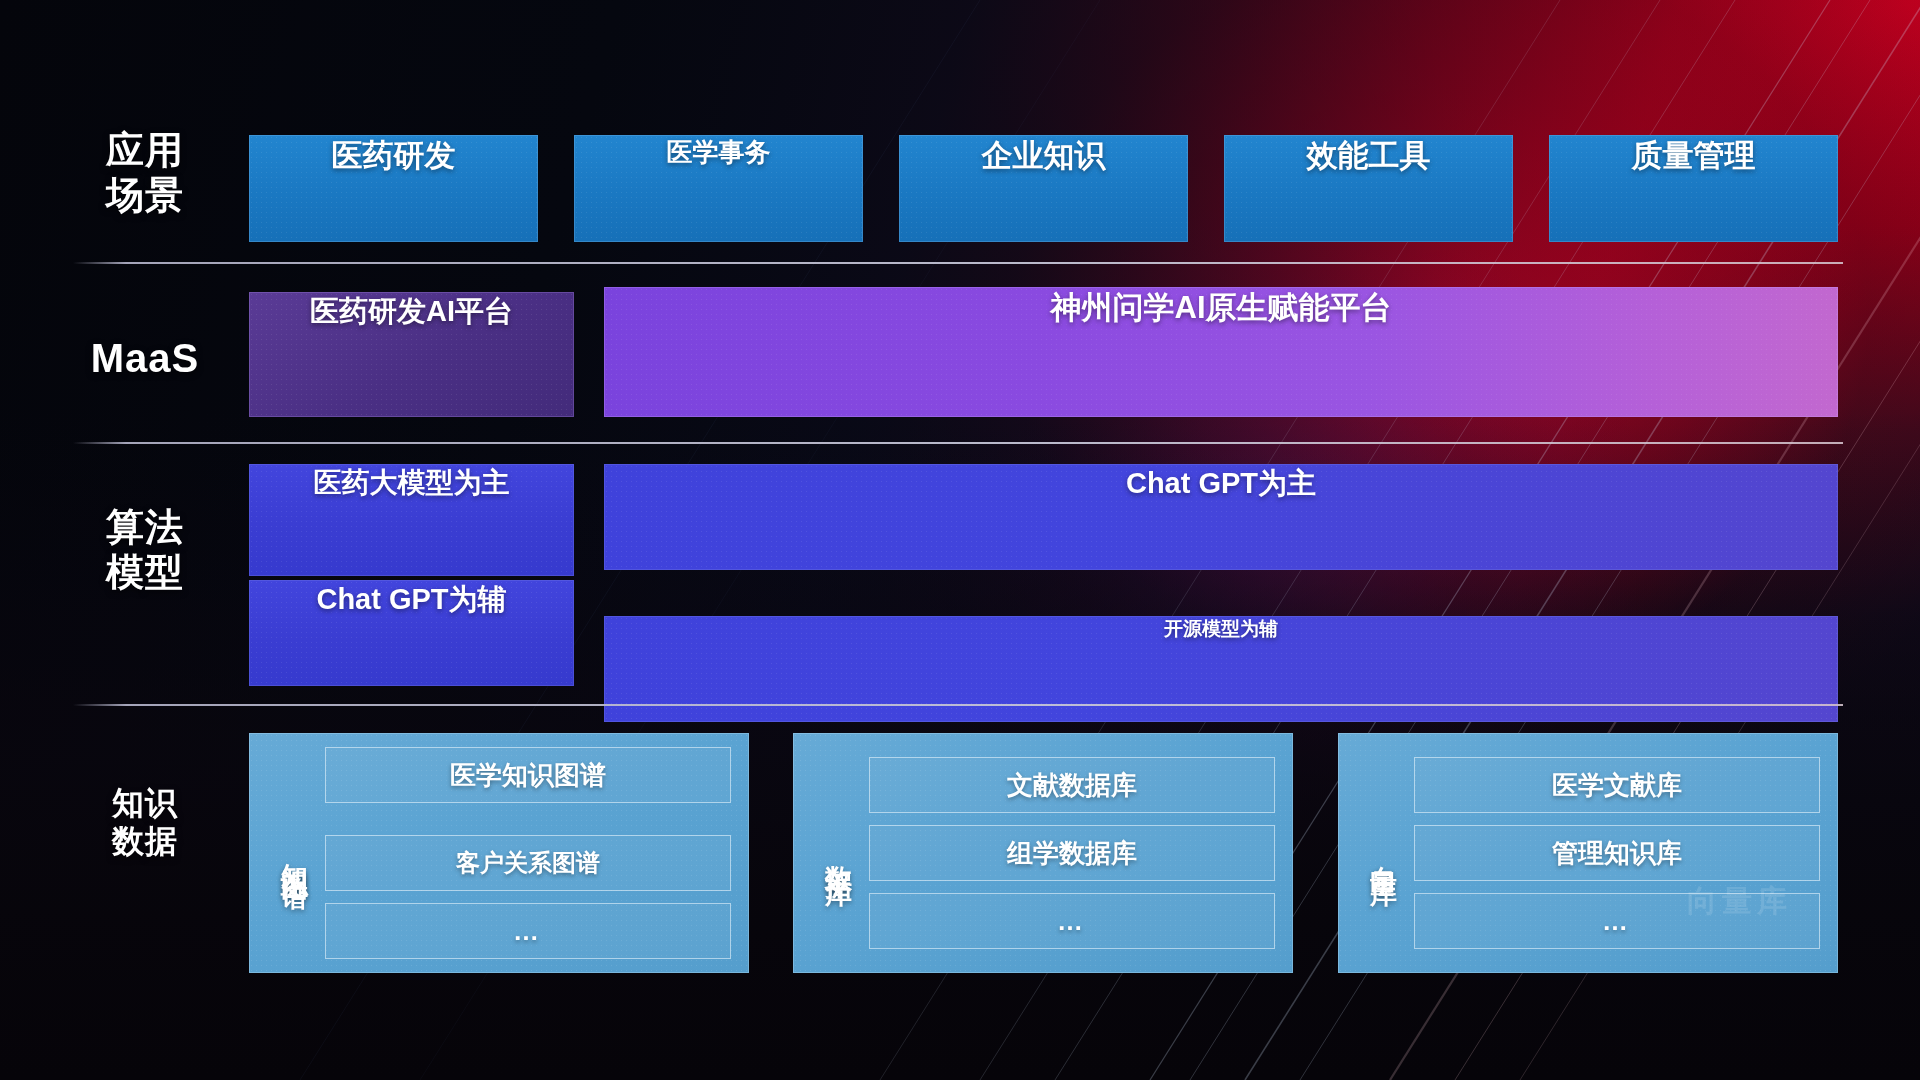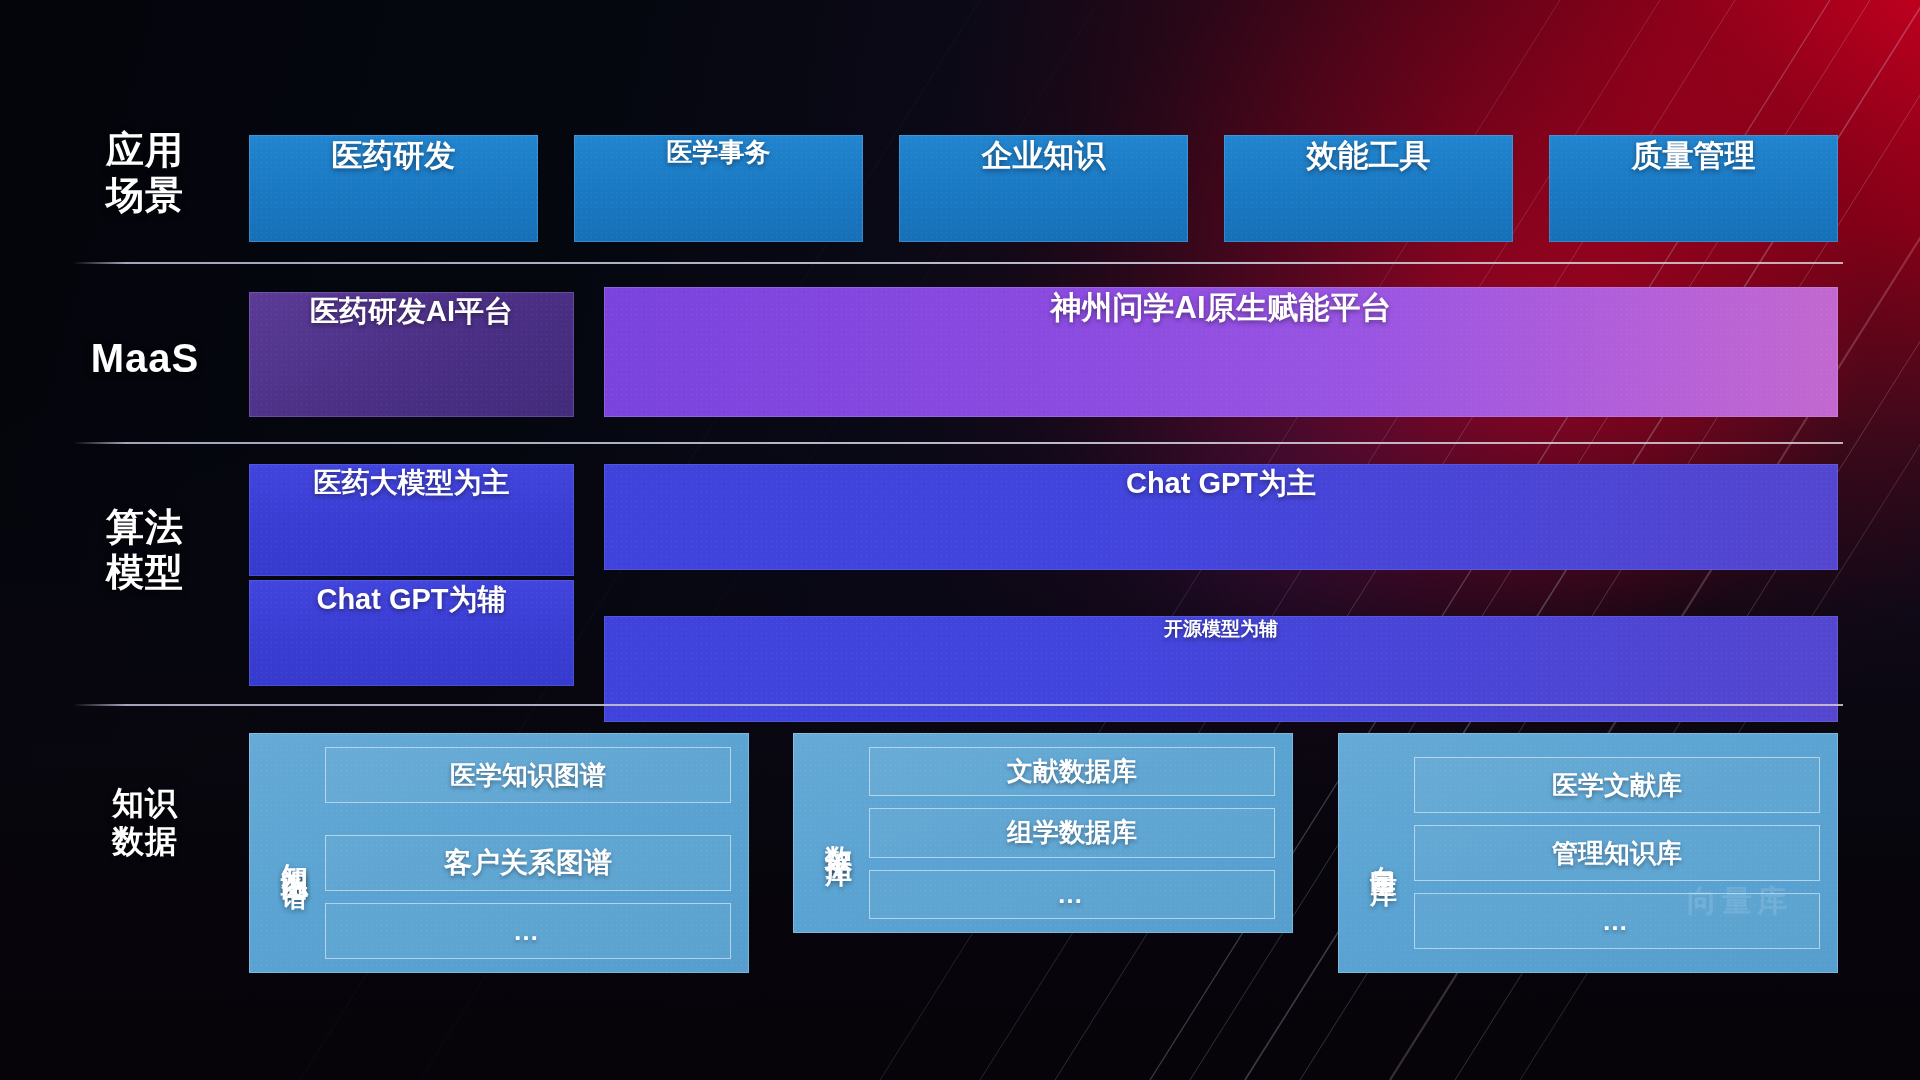--- a/index.html
+++ b/index.html
@@ -187,30 +187,30 @@
     <div>知识</div>
     <div>数据</div>
   </div>
 
   <div class="kpanel" style="left:249px;top:733px;width:500px;height:240px;padding:14px 18px 14px 14px;">
     <div class="kpanel-label" style="width:62px;font-size:27px;">知识图谱</div>
     <div class="kpanel-items">
       <div class="kitem" style="height:56px;font-size:26px;">
         <span>医学知识图谱</span>
       </div>
-      <div class="kitem" style="height:56px;font-size:28px;margin-top:20px;">
+      <div class="kitem" style="height:56px;font-size:24px;margin-top:20px;">
         <span>客户关系图谱</span>
       </div>
       <div class="kitem dots" style="height:56px;font-size:26px;">
         <span>…</span>
       </div>
     </div>
   </div>
 
-  <div class="kpanel" style="left:793px;top:733px;width:500px;height:200px;padding:14px 18px 14px 14px;">
+  <div class="kpanel" style="left:793px;top:733px;width:500px;height:240px;padding:14px 18px 14px 14px;">
     <div class="kpanel-label" style="width:62px;font-size:27px;">数据库</div>
     <div class="kpanel-items">
       <div class="kitem" style="height:56px;font-size:26px;">
         <span>文献数据库</span>
       </div>
       <div class="kitem" style="height:56px;font-size:26px;">
         <span>组学数据库</span>
       </div>
       <div class="kitem dots" style="height:56px;font-size:26px;">
         <span>…</span>

